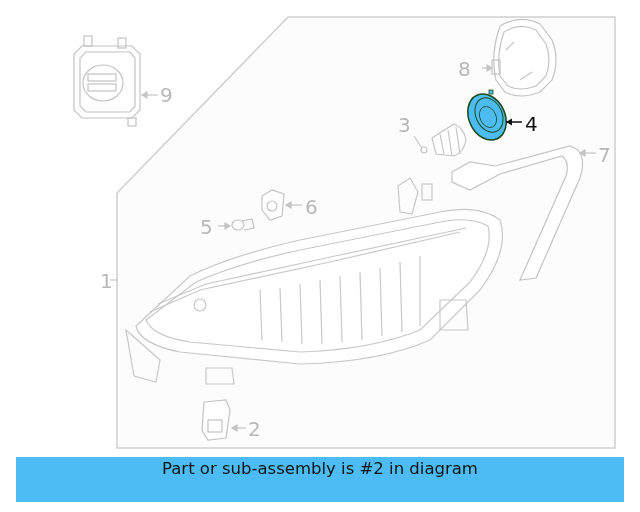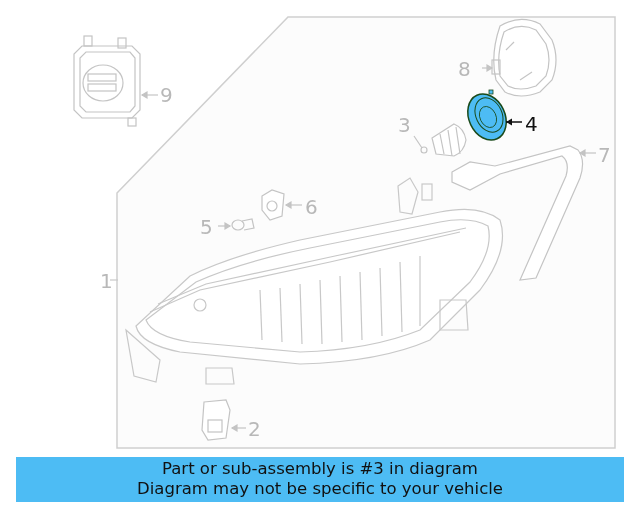--- a/index.html
+++ b/index.html
@@ -113,15 +113,14 @@
   <g fill="none" stroke="#c4c4c4" stroke-width="1.2">
     <path d="M204,402 L226,400 L230,410 L226,438 L208,440 L202,430 Z" fill="#fff"></path>
     <rect x="208" y="420" width="14" height="12"></rect>
     <line x1="232" y1="428" x2="246" y2="428"></line>
     <path d="M232,428 l5,-3 l0,6 z" fill="#c4c4c4"></path>
   </g>
   <text class="callout" x="248" y="436">2</text>
 </svg>
 
 <div class="banner">
-  <div>Part or sub-assembly is #3 in diagram</div>
-  <div>Diagram may not be specific to your vehicle</div>
+  <div>Part or sub-assembly is #2 in diagram</div>
 </div>
 
 </body></html>

